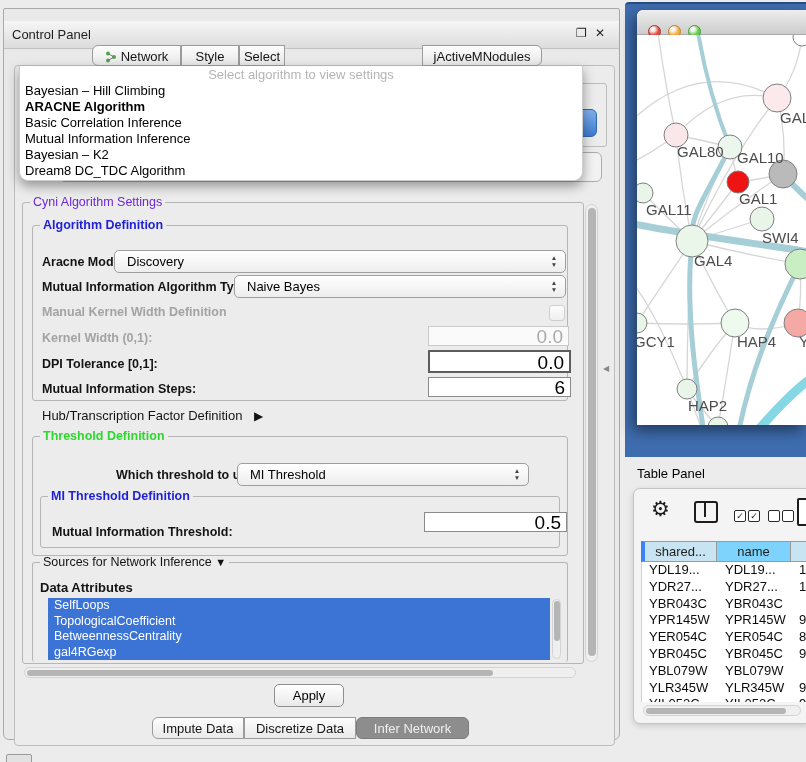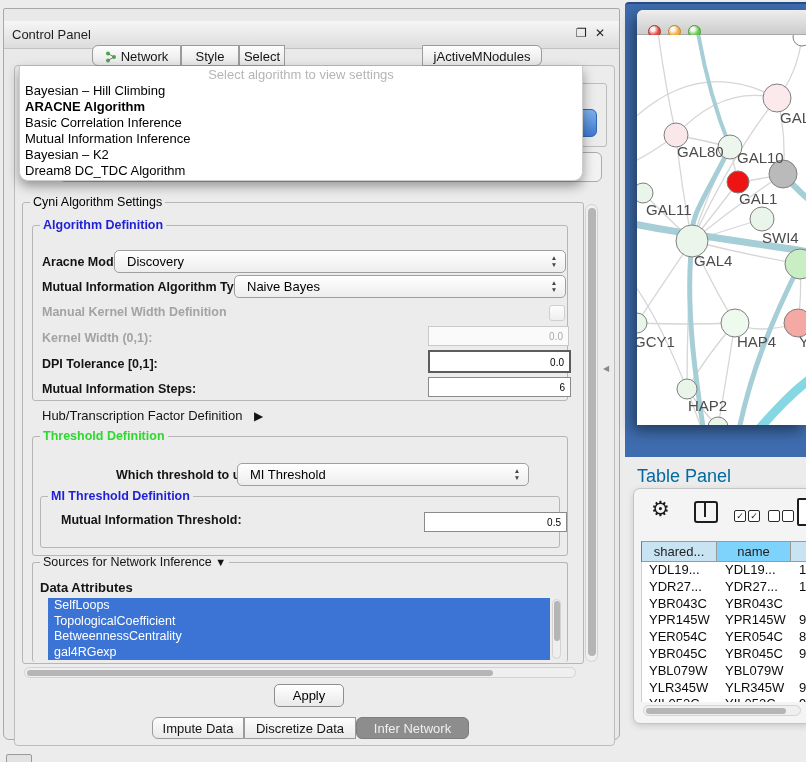--- a/index.html
+++ b/index.html
@@ -52,21 +52,21 @@
 
   
   .combo{position:absolute;height:23px;border:1px solid #9f9f9f;border-radius:5px;
       background:linear-gradient(#ffffff,#ededed);box-sizing:border-box;cursor:default;}
   .combo .val{position:absolute;left:12px;top:3px;font-size:13px;color:#000;}
   .combo .ud{position:absolute;right:6px;top:3px;width:10px;color:#444;}
   .combo .ud div{font-size:6.5px;line-height:7px;text-align:center;}
 
   
   .field{position:absolute;height:20px;background:#fff;border:1px solid #8a8a8a;
-      font-size:10px;text-align:right;padding:0 5px;line-height:20px;box-sizing:border-box;}
+      font-size:19px;text-align:right;padding:0 5px;line-height:20px;box-sizing:border-box;}
   .field.dis{color:#ababab;border-color:#c9c9c9;background:#fafafa;}
   .field.strong{border:2px solid #5c5c5c;height:23px;line-height:21px;}
 
   .checkbox{position:absolute;width:14px;height:14px;border:1px solid #cfcfcf;border-radius:3px;
       background:linear-gradient(#fdfdfd,#efefef);}
 
   
   #attr-list{left:44px;top:589px;width:502px;height:63px;overflow:hidden;}
   .attr-item{height:15.5px;line-height:15.5px;font-size:12.5px;color:#fff;padding-left:6px;}
   
@@ -87,30 +87,30 @@
       border-top:2px solid #2a4c84;border-radius:4px 0 0 0;}
   #netwin{left:637px;top:10px;width:169px;height:415px;background:#fff;
       border-radius:6px 0 0 0;box-shadow:-4px 6px 14px rgba(0,0,0,.45);overflow:hidden;}
   #netwin-bar{left:0;top:0;width:100%;height:24px;background:linear-gradient(#eeeeee,#cccccc);
       border-bottom:1px solid #a9a9a9;border-radius:6px 0 0 0;}
   .light{position:absolute;top:15px;width:13px;height:13px;border-radius:50%;box-sizing:border-box;}
   #canvas{left:0;top:25px;width:169px;height:390px;background:#fff;overflow:hidden;}
   .nlabel{font-size:15px;fill:#4c4c4c;font-family:"Liberation Sans",sans-serif;}
 
   
-  #tp-title{left:637px;top:466px;font-size:18px;color:#0369a1;}
+  #tp-title{left:637px;top:466px;font-size:13px;color:#000000;}
   #tablewin{left:633px;top:488px;width:173px;height:234px;background:#f4f4f4;
       border:1px solid #c4c4c4;border-radius:7px 0 0 7px;box-shadow:0 2px 6px rgba(0,0,0,.15);overflow:hidden;}
   .ticon{position:absolute;color:#1c1c1c;}
   .mini-cb{display:inline-block;width:10px;height:10px;border:1.5px solid #2a2a2a;border-radius:2px;
       font-size:9px;line-height:10px;text-align:center;vertical-align:middle;color:#1a1a1a;background:#fff;}
   #thead{left:7px;top:52px;width:166px;height:21px;display:flex;}
   .th{box-sizing:border-box;border:1px solid #9a9a9a;border-left:none;font-size:13px;color:#222;
       text-align:center;line-height:19px;flex:none;overflow:hidden;}
-  .th:first-child{border-left:1px solid #3b82f6;}
+  .th:first-child{border-left:4px solid #3b82f6;}
   #tbody{left:7px;top:73px;width:166px;height:140px;background:#fff;overflow:hidden;
       border-left:1px solid #d0d0d0;}
   .tr{display:flex;height:16.8px;line-height:16.8px;font-size:13px;color:#0c0c0c;}
   .td{flex:none;overflow:hidden;white-space:nowrap;padding-left:7px;box-sizing:border-box;}
 
   #bl-btn{left:6px;top:754px;width:24px;height:12px;border:1px solid #9a9a9a;background:#e2e2e2;border-radius:2px;}
 </style>
 </head>
 <body>
 
@@ -137,21 +137,21 @@
           <div class="dd-item">Bayesian – Hill Climbing</div>
           <div class="dd-item bold">ARACNE Algorithm</div>
           <div class="dd-item">Basic Correlation Inference</div>
           <div class="dd-item">Mutual Information Inference</div>
           <div class="dd-item">Bayesian – K2</div>
           <div class="dd-item">Dream8 DC_TDC Algorithm</div>
         </div>
     </div>
 
     <div class="abs grp" style="left:18px;top:193px;width:560px;height:460px;"></div>
-    <div class="grp-lbl" style="left:26px;top:187px;color:#000000;">Cyni Algorithm Settings</div>
+    <div class="grp-lbl" style="left:26px;top:187px;color:#6d28d9;">Cyni Algorithm Settings</div>
 
     <div class="abs grp" style="left:28px;top:216px;width:534px;height:174px;"></div>
     <div class="grp-lbl" style="left:36px;top:210px;color:#1f1fd8;font-weight:bold;">Algorithm Definition</div>
 
     <div class="lbl" style="left:38px;top:246px;">Aracne Mode:</div>
     <div class="combo" style="left:110px;top:241px;width:452px;">
       <span class="val">Discovery</span>
       <span class="ud">
           <div>▲</div>
           <div>▼</div>
@@ -191,21 +191,21 @@
     <div class="combo" style="left:233px;top:454px;width:292px;">
       <span class="val">MI Threshold</span>
       <span class="ud">
           <div>▲</div>
           <div>▼</div>
         </span>
     </div>
 
     <div class="abs grp" style="left:36px;top:487px;width:518px;height:50px;"></div>
     <div class="grp-lbl" style="left:44px;top:481px;color:#1f1fd8;font-weight:bold;">MI Threshold Definition</div>
-    <div class="lbl" style="left:48px;top:504px;margin-left:9px;">Mutual Information Threshold:</div>
+    <div class="lbl" style="left:48px;top:516px;">Mutual Information Threshold:</div>
     <div class="field" style="left:420px;top:503px;width:143px;">0.5</div>
 
     <div class="abs grp" style="left:28px;top:553px;width:534px;height:99px;border-bottom:none;"></div>
     <div class="grp-lbl" style="left:36px;top:547px;color:#141414;">
       <span>Sources for Network Inference</span>
       <span style="font-size:11px;">▼</span>
     </div>
     <div class="lbl" style="left:36px;top:571px;font-size:13px;">Data Attributes</div>
     <div id="attr-list" class="abs">
         <div class="attr-item" style="background: rgb(60, 116, 214);">SelfLoops</div>

